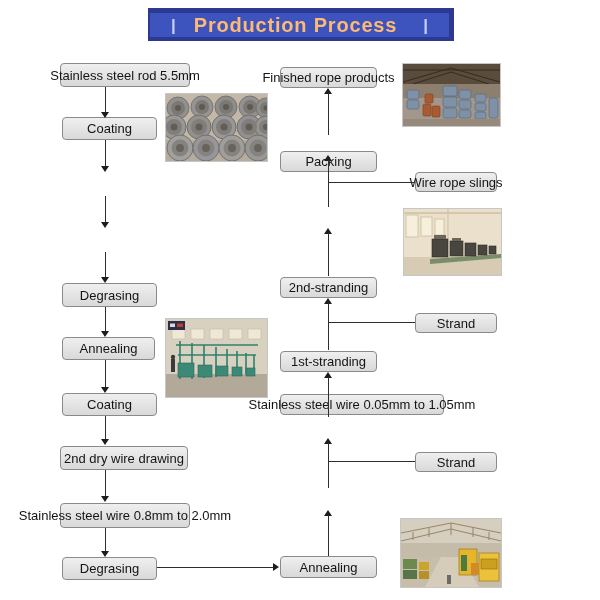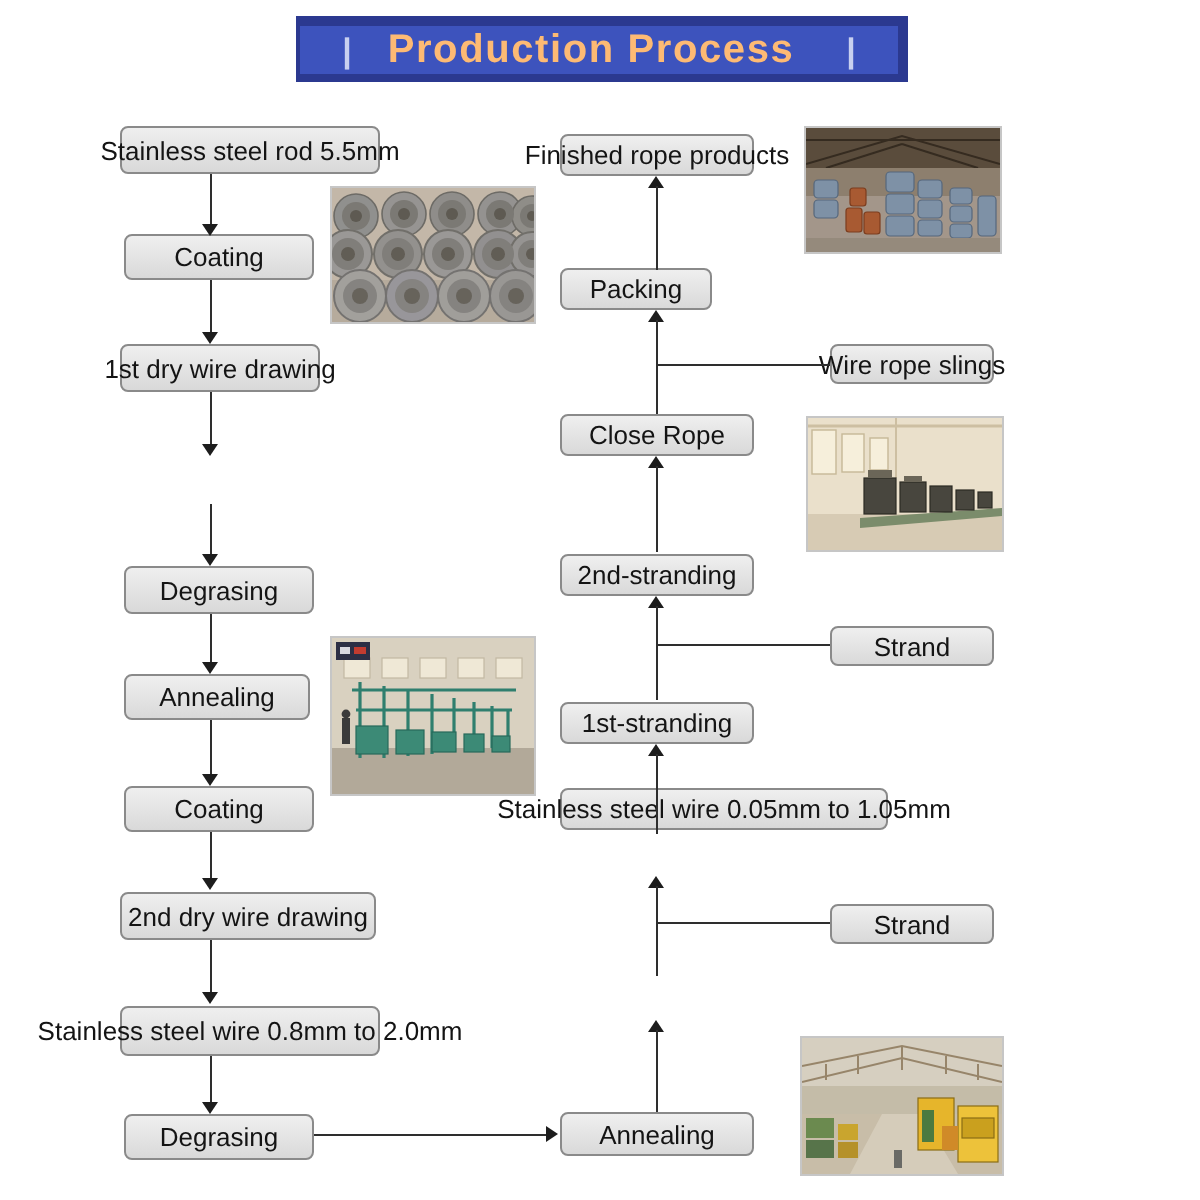--- a/index.html
+++ b/index.html
@@ -45,31 +45,29 @@
 <div class="canvas">
 
   <div class="banner">
     <span class="banner-sep">|</span>
     <span class="banner-title">Production Process</span>
     <span class="banner-sep right">|</span>
   </div>
 
   <div class="node" style="left:60px;top:63px;width:130px;height:24px">Stainless steel rod 5.5mm</div>
   <div class="node" style="left:62px;top:117px;width:95px;height:23px">Coating</div>
-  <div class="node" style="left:60px;top:172px;width:100px;height:24px">1st dry wire drawing</div>
   <div class="node" style="left:62px;top:283px;width:95px;height:24px">Degrasing</div>
   <div class="node" style="left:62px;top:337px;width:93px;height:23px">Annealing</div>
   <div class="node" style="left:62px;top:393px;width:95px;height:23px">Coating</div>
   <div class="node" style="left:60px;top:446px;width:128px;height:24px">2nd dry wire drawing</div>
   <div class="node" style="left:60px;top:503px;width:130px;height:25px">Stainless steel wire 0.8mm to 2.0mm</div>
   <div class="node" style="left:62px;top:557px;width:95px;height:23px">Degrasing</div>
 
   <div class="node" style="left:280px;top:67px;width:97px;height:21px">Finished rope products</div>
-  <div class="node" style="left:280px;top:134px;width:76px;height:21px">Packing</div>
-  <div class="node" style="left:280px;top:207px;width:97px;height:21px">Close Rope</div>
+  <div class="node" style="left:280px;top:151px;width:97px;height:21px">Packing</div>
   <div class="node" style="left:280px;top:277px;width:97px;height:21px">2nd-stranding</div>
   <div class="node" style="left:280px;top:351px;width:97px;height:21px">1st-stranding</div>
   <div class="node" style="left:280px;top:394px;width:164px;height:21px">Stainless steel wire 0.05mm to 1.05mm</div>
   <div class="node" style="left:280px;top:556px;width:97px;height:22px">Annealing</div>
 
   <div class="node" style="left:415px;top:172px;width:82px;height:20px">Wire rope slings</div>
   <div class="node" style="left:415px;top:313px;width:82px;height:20px">Strand</div>
   <div class="node" style="left:415px;top:452px;width:82px;height:20px">Strand</div>
 
   <div class="vline" style="left:105px;top:87px;height:26px"></div>

